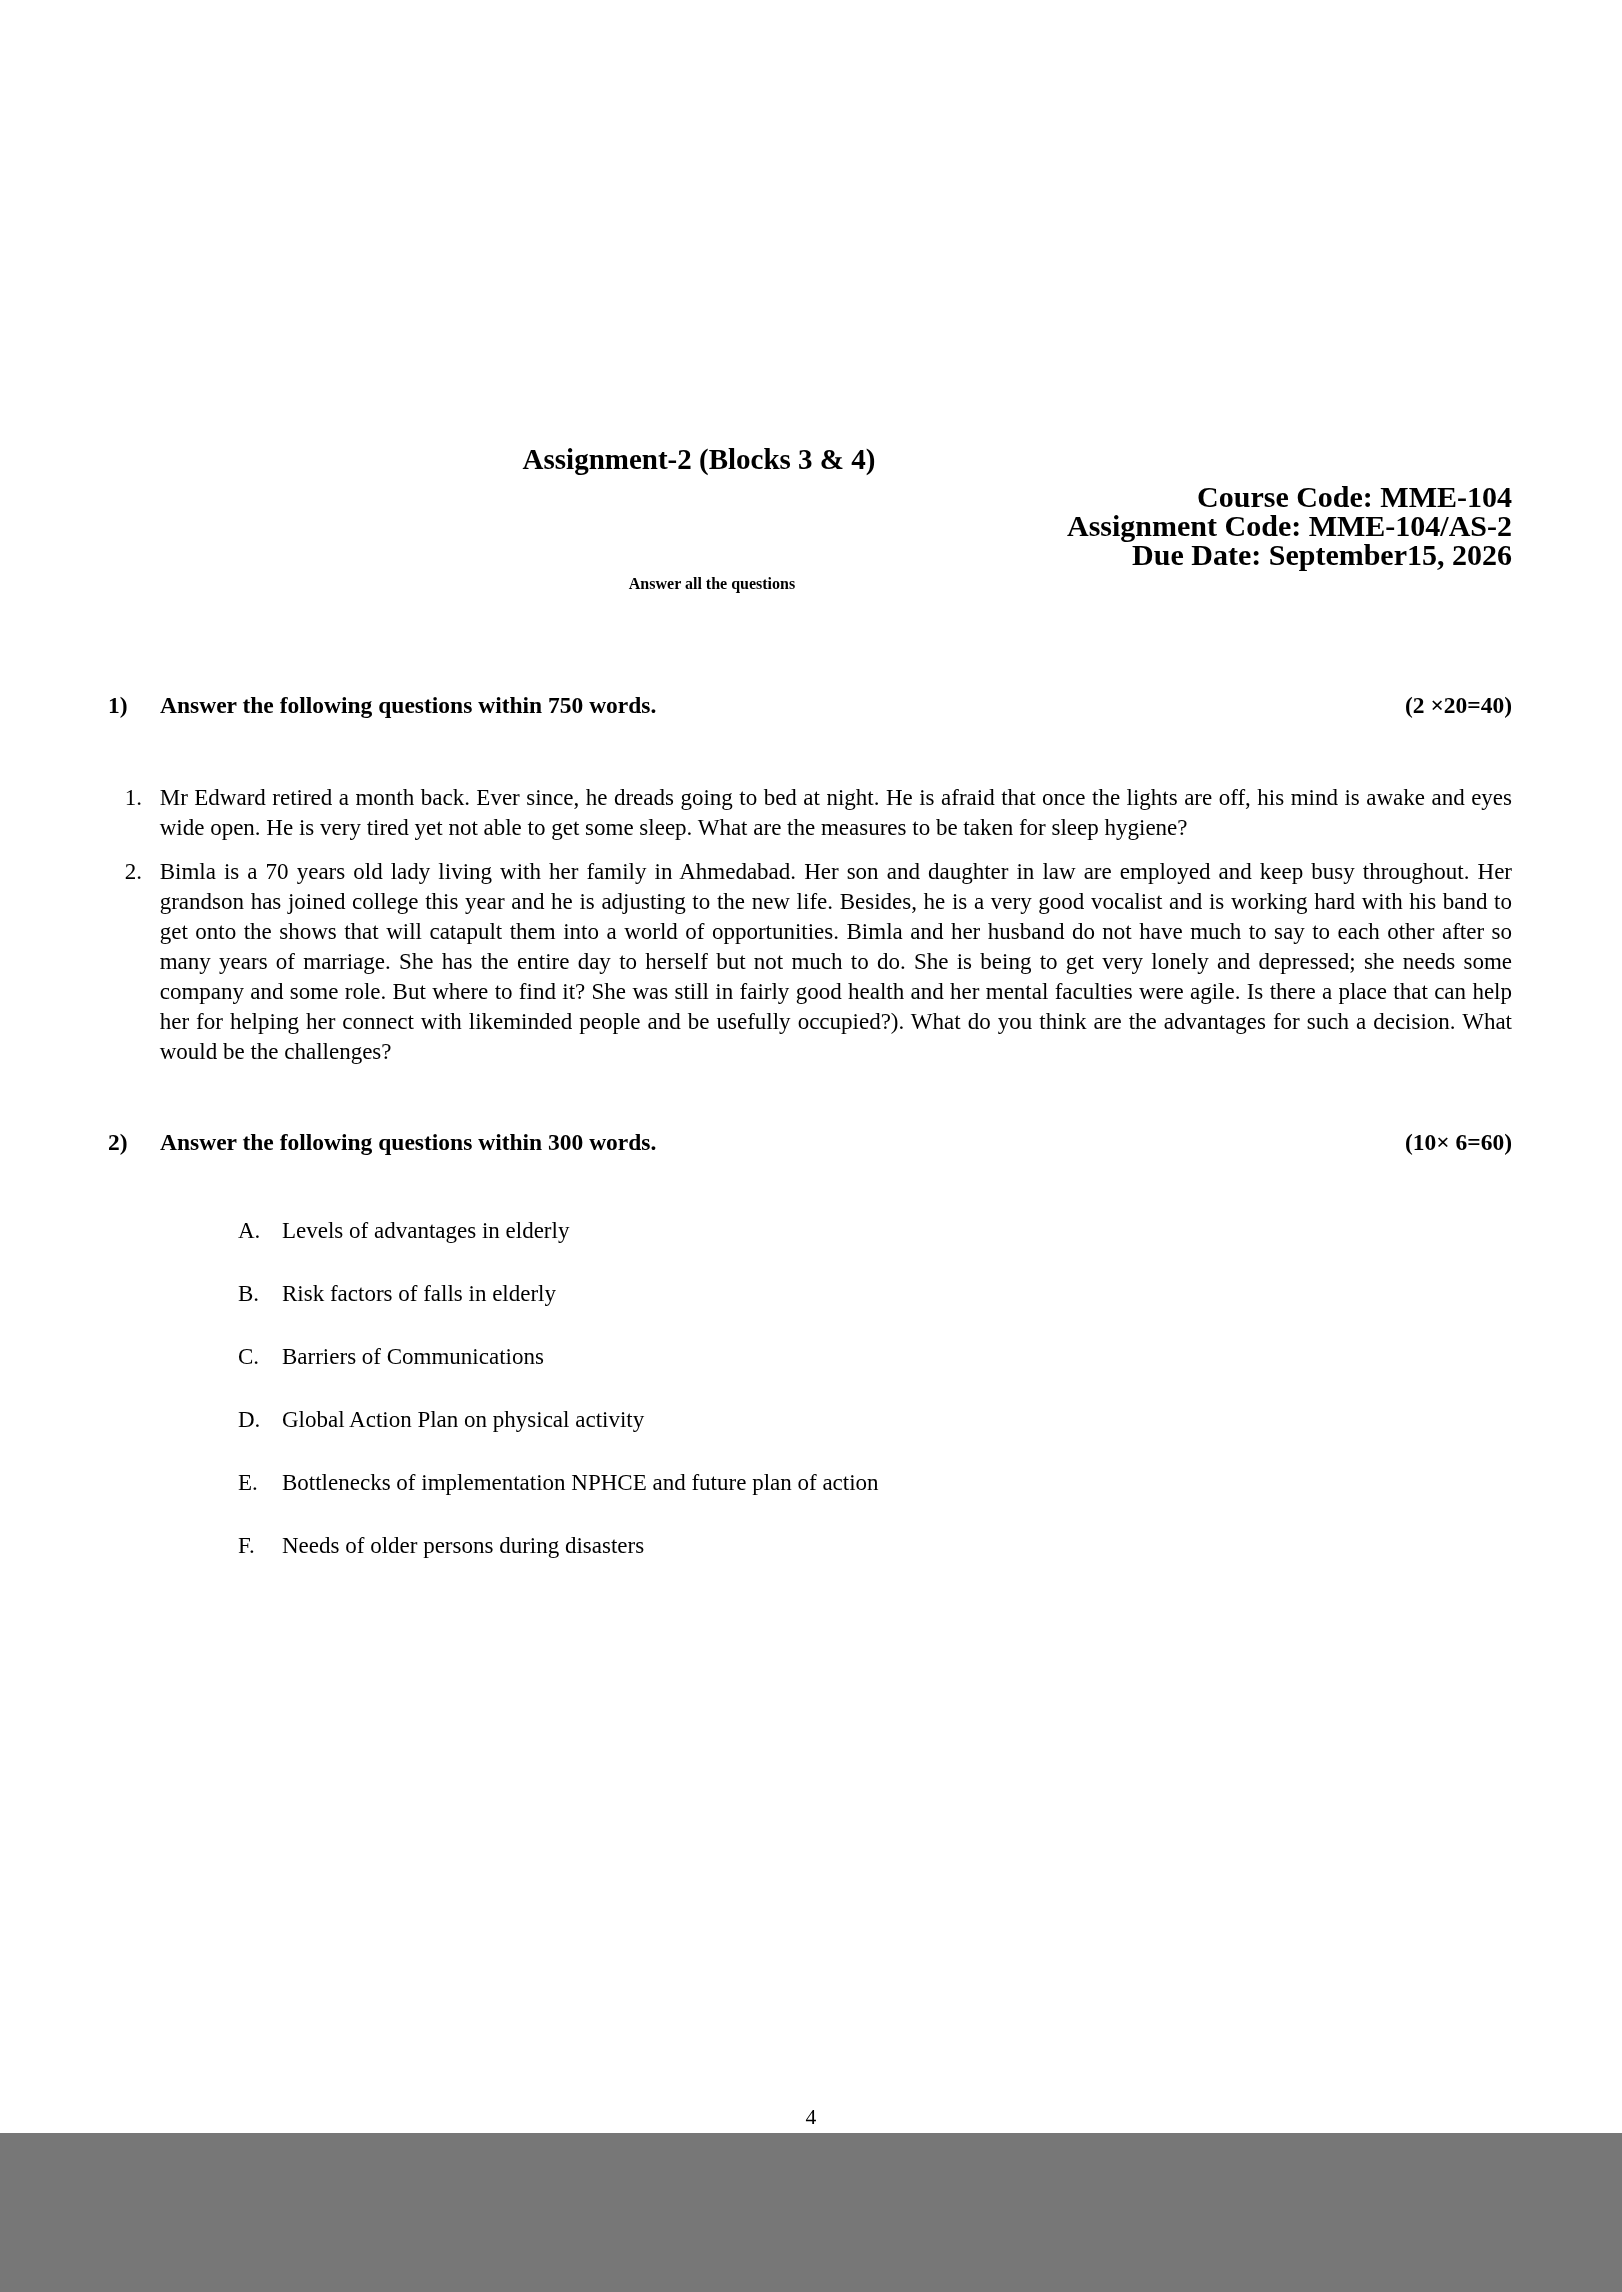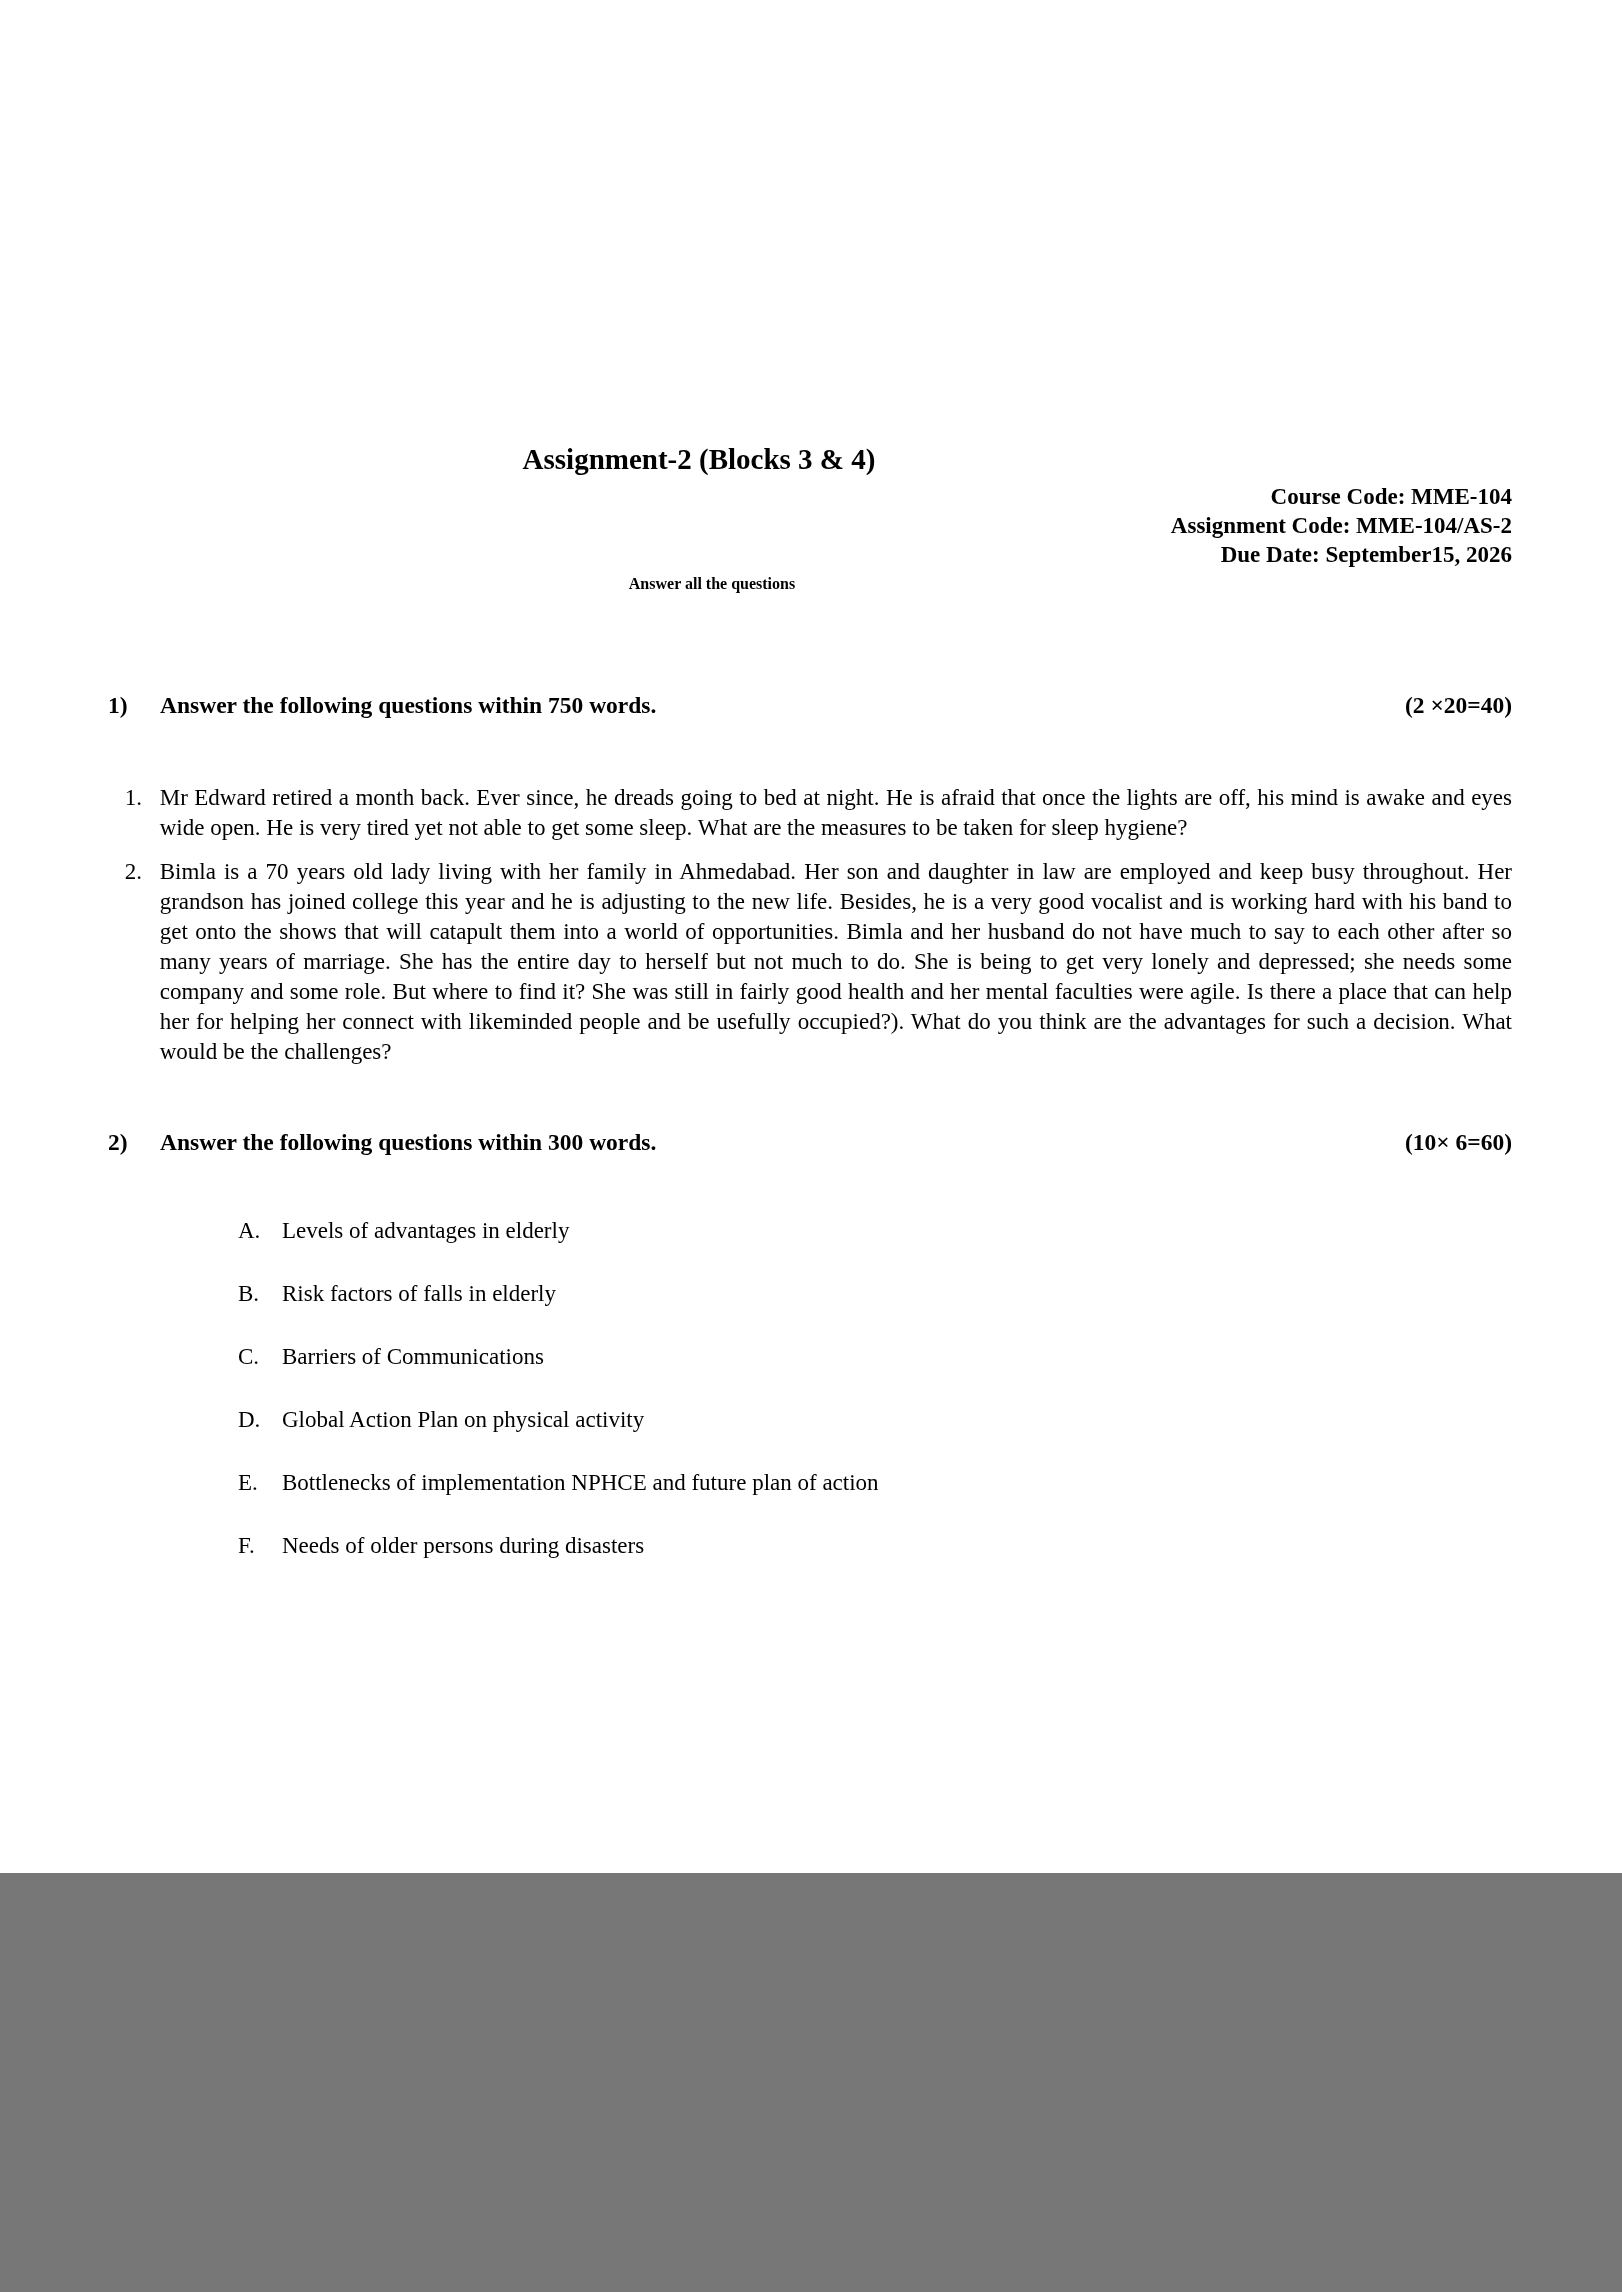--- a/index.html
+++ b/index.html
@@ -1,41 +1,41 @@
 <!DOCTYPE html>
 <html><head>
 <meta charset="utf-8">
 <style>
   * { margin: 0; padding: 0; box-sizing: border-box; }
   html, body { background: #777; }
   .page {
     position: relative;
     width: 1622px;
-    height: 1873px;
+    height: 2133px;
     margin: 0 auto;
     background: #ffffff;
     color: #000000;
     font-family: "Liberation Serif", "DejaVu Serif", serif;
     overflow: hidden;
   }
   .doc-content {
     padding: 0 110px 0 108px;
   }
   .doc-title {
     margin-top: 441px;
     text-align: center;
     padding-right: 222px;
     font-size: 29px;
     line-height: 37px;
     font-weight: bold;
   }
   .meta-block {
     margin-top: 3.9px;
     text-align: right;
-    font-size: 23px;
+    font-size: 30px;
     font-weight: bold;
     line-height: 29px;
   }
   .instruction {
     text-align: center;
     padding-right: 196px;
     font-size: 16px;
     font-weight: bold;
     line-height: 29px;
   }

